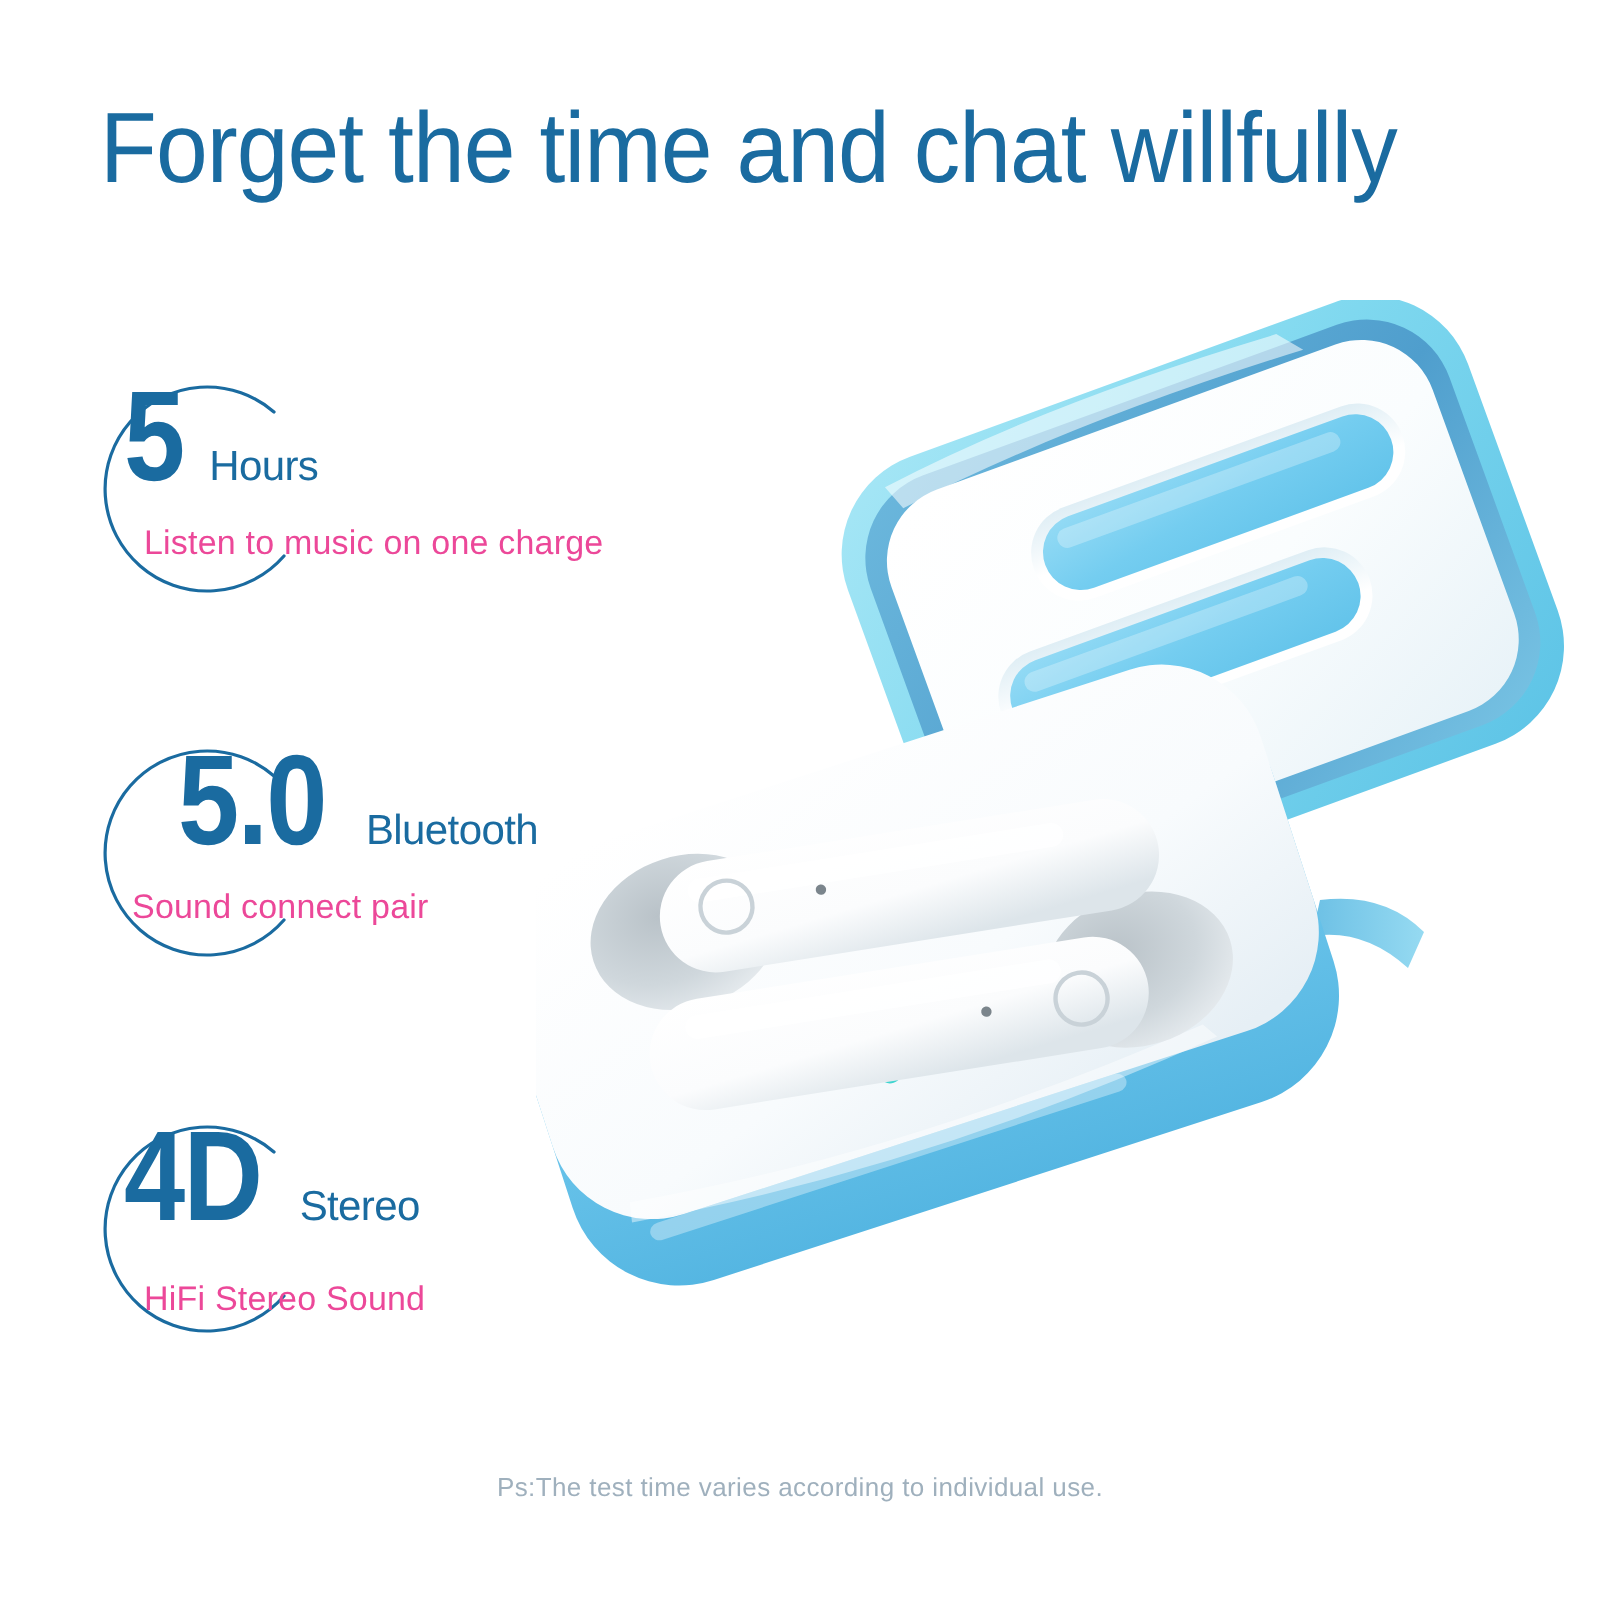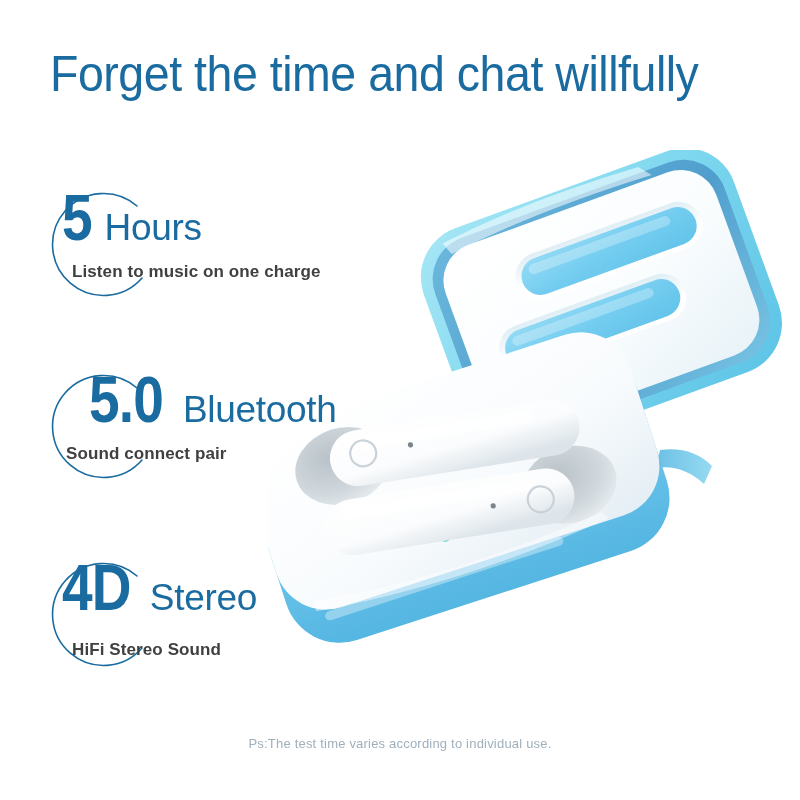--- a/index.html
+++ b/index.html
@@ -67,34 +67,34 @@
     font-size: 64px;
     line-height: 64px;
     font-weight: 700;
     color: #1a6ba0;
     letter-spacing: -1px;
     transform: scaleX(0.86);
     transform-origin: left bottom;
     display: inline-block;
   }
   .feature-unit {
-    font-size: 37px;
+    font-size: 21px;
     line-height: 31px;
     font-weight: 400;
     color: #1a6ba0;
     letter-spacing: -0.3px;
     margin-left: 8px;
   }
   .feature-sub {
     position: absolute;
     top: 74px;
     font-size: 17px;
     line-height: 20px;
-    font-weight: 700;
-    color: #404040;
+    font-weight: 400;
+    color: #ec4899;
     letter-spacing: 0.1px;
     white-space: nowrap;
   }
 
   
   #feature-0 { top: 178px; }
   #feature-0 .feature-head { left: 62px; top: 8px; }
   #feature-0 .feature-sub  { left: 72px; top: 84px; }
 
   #feature-1 { top: 360px; }

